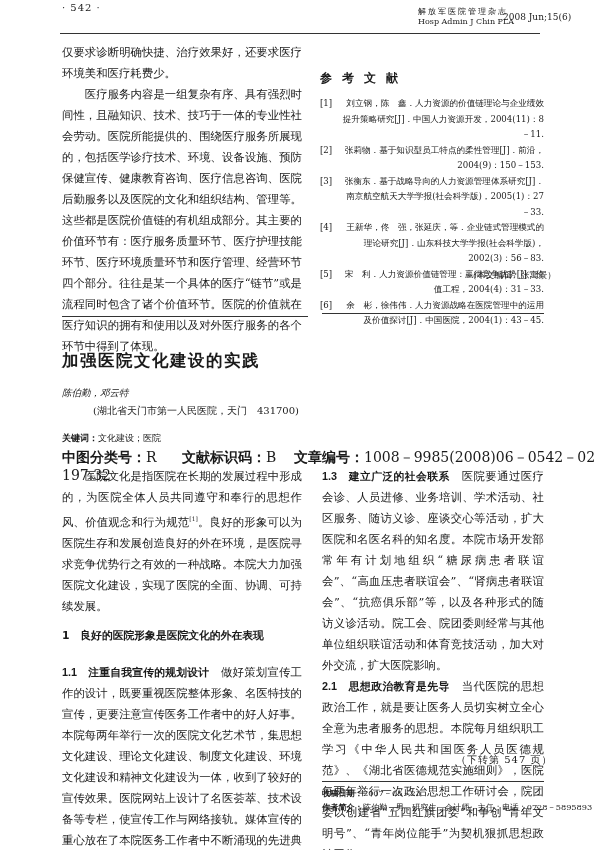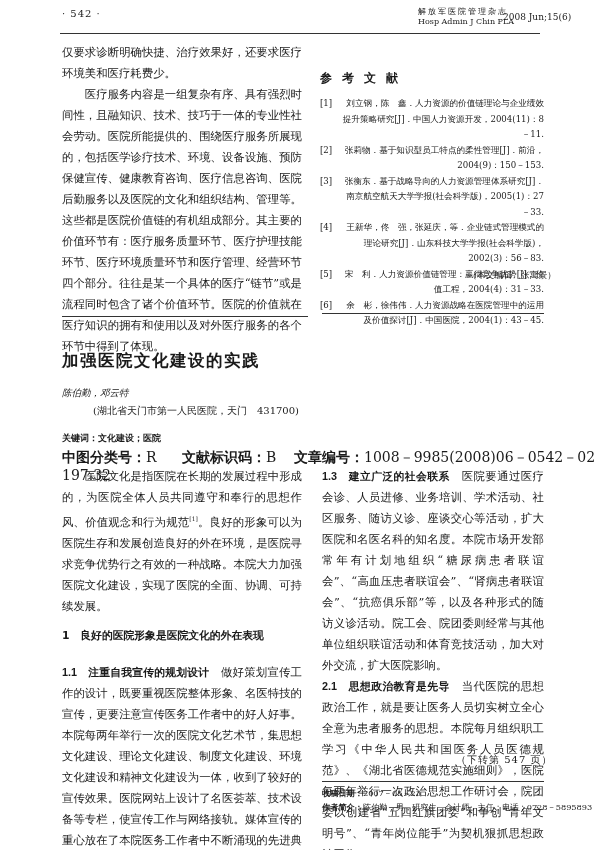--- a/index.html
+++ b/index.html
@@ -2,21 +2,21 @@
 <html><head>
 <meta charset="utf-8">
 <style>
   html, body { margin: 0; padding: 0; background: #ffffff; }
   body {
     width: 600px; height: 850px; position: relative; overflow: hidden;
     font-family: "DejaVu Serif", "Liberation Serif", serif;
     color: #1a1a1a;
   }
   .abs { position: absolute; }
-  .page-num { left: 62px; top: 8px; font-size: 10px; letter-spacing: 1px; }
+  .page-num { left: 62px; top: 2px; font-size: 10px; letter-spacing: 1px; }
   .journal { left: 418px; top: 7px; font-size: 8px; line-height: 10px; }
   .journal .cn { letter-spacing: 2px; }
   .issue { left: 503px; top: 12px; font-size: 9px; }
   .rule { height: 1px; background: #333; }
   .rule-top { left: 60px; top: 33px; width: 480px; }
   .rule-mid { left: 62px; top: 316px; width: 246px; }
   .rule-ref { left: 322px; top: 313px; width: 222px; }
   .rule-foot { left: 322px; top: 781px; width: 222px; }
 
   .col-left { left: 62px; width: 240px; font-size: 11.4px; line-height: 21px; text-align: justify; }
@@ -30,21 +30,21 @@
   .ref-title { left: 320px; top: 70px; font-family: "DejaVu Sans", "Liberation Sans", sans-serif; font-weight: bold; font-size: 12px; letter-spacing: 10px; }
   .refs { left: 320px; top: 96px; width: 224px; font-size: 8.6px; line-height: 15.5px; }
   .ref { display: flex; }
   .ref .num { width: 22px; flex: none; }
   .ref .txt { flex: 1; text-align: right; }
   .editor { left: 420px; top: 270px; width: 136px; text-align: right; font-size: 8.8px; }
 
   .art-title { left: 62px; top: 350px; font-family: "DejaVu Sans", "Liberation Sans", sans-serif; font-weight: bold; font-size: 16.5px; letter-spacing: 1.5px; }
   .authors { left: 62px; top: 387px; font-size: 9.5px; font-style: italic; }
   .affil { left: 62px; top: 404px; font-size: 10px; margin-left: 31px; }
-  .kw { left: 62px; top: 432px; font-size: 9px; font-weight: bold; }
+  .kw { left: 62px; top: 432px; font-size: 9px; }
   .kw b, .meta b { font-family: "DejaVu Sans", "Liberation Sans", sans-serif; }
   .meta { left: 62px; top: 449px; font-size: 14px; display: flex; }
   .meta span.item { margin-right: 0; }
 
   .cont { left: 456px; top: 753px; font-size: 10px; letter-spacing: 1px; }
   .foot { left: 322px; top: 786px; font-size: 8.2px; line-height: 14px; }
   .foot b { font-family: "DejaVu Sans", "Liberation Sans", sans-serif; }
 </style>
 </head>
 <body>

